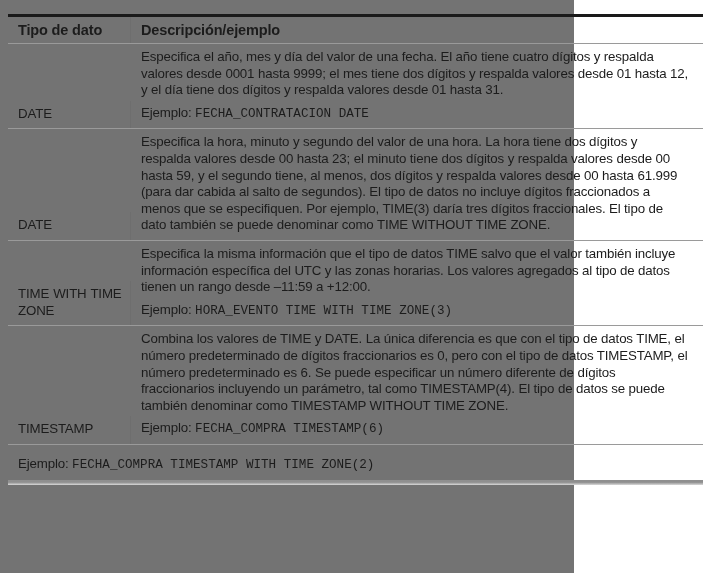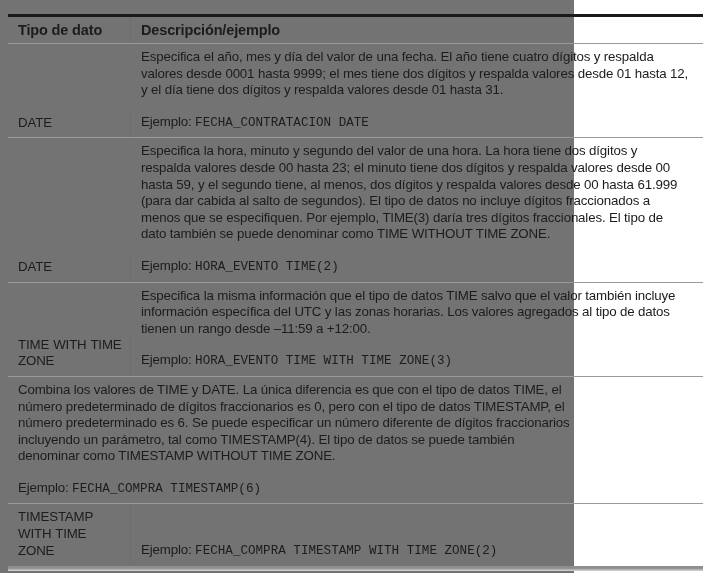--- a/index.html
+++ b/index.html
@@ -48,21 +48,21 @@
   .trow + .trow { border-top: 1px solid var(--sep-gray, #9a9a9a); }
   .td {
     font-size: 13.3px;
     line-height: 16.6px;
     letter-spacing: -0.15px;
     padding-top: 5px;
     padding-bottom: 6px;
   }
   .type-label { word-spacing: 0.5px; }
   .desc-text { max-width: 556px; }
-  .example { margin-top: 15px; }
+  .example { margin-top: 6px; }
   .example .code {
     font-family: "Liberation Mono", "DejaVu Sans Mono", monospace;
     font-size: 12.6px;
     letter-spacing: 0;
   }
   .bottom-bar {
     margin-top: 1px;
     height: 5px;
     width: 695px;
     background: linear-gradient(to bottom, var(--bar-dark, #8f8f8f) 0%, var(--bar-dark, #8f8f8f) 45%, var(--bar-light, #d9d9d9) 100%);
@@ -83,38 +83,37 @@
           <div class="col-type td type-label">DATE</div>
           <div class="col-desc td">
             <div class="desc-text">Especifica el año, mes y día del valor de una fecha. El año tiene cuatro dígitos y respalda valores desde 0001 hasta 9999; el mes tiene dos dígitos y respalda valores desde 01 hasta 12, y el día tiene dos dígitos y respalda valores desde 01 hasta 31.</div>
             <div class="example"><span>Ejemplo:</span> <span class="code">FECHA_CONTRATACION DATE</span></div>
           </div>
         </div>
         <div class="trow">
           <div class="col-type td type-label">DATE</div>
           <div class="col-desc td">
             <div class="desc-text">Especifica la hora, minuto y segundo del valor de una hora. La hora tiene dos dígitos y respalda valores desde 00 hasta 23; el minuto tiene dos dígitos y respalda valores desde 00 hasta 59, y el segundo tiene, al menos, dos dígitos y respalda valores desde 00 hasta 61.999 (para dar cabida al salto de segundos). El tipo de datos no incluye dígitos fraccionados a menos que se especifiquen. Por ejemplo, TIME(3) daría tres dígitos fraccionales. El tipo de dato también se puede denominar como TIME WITHOUT TIME ZONE.</div>
-            <div class="example"><span>Ejemplo:</span> <span class="code">HORA_EVENTO TIME(2)</span></div>
           </div>
         </div>
         <div class="trow">
           <div class="col-type td type-label">TIME WITH TIME ZONE</div>
           <div class="col-desc td">
             <div class="desc-text">Especifica la misma información que el tipo de datos TIME salvo que el valor también incluye información específica del UTC y las zonas horarias. Los valores agregados al tipo de datos tienen un rango desde –11:59 a +12:00.</div>
             <div class="example"><span>Ejemplo:</span> <span class="code">HORA_EVENTO TIME WITH TIME ZONE(3)</span></div>
           </div>
         </div>
         <div class="trow">
+          <div class="col-type td type-label">TIMESTAMP</div>
           <div class="col-desc td">
             <div class="desc-text">Combina los valores de TIME y DATE. La única diferencia es que con el tipo de datos TIME, el número predeterminado de dígitos fraccionarios es 0, pero con el tipo de datos TIMESTAMP, el número predeterminado es 6. Se puede especificar un número diferente de dígitos fraccionarios incluyendo un parámetro, tal como TIMESTAMP(4). El tipo de datos se puede también denominar como TIMESTAMP WITHOUT TIME ZONE.</div>
             <div class="example"><span>Ejemplo:</span> <span class="code">FECHA_COMPRA TIMESTAMP(6)</span></div>
           </div>
         </div>
         <div class="trow">
-          <div class="col-type td type-label">TIMESTAMP WITH TIME ZONE</div>
           <div class="col-desc td">
             <div class="example"><span>Ejemplo:</span> <span class="code">FECHA_COMPRA TIMESTAMP WITH TIME ZONE(2)</span></div>
           </div>
         </div>
       </div>
   </div>
   <div class="bottom-bar"></div>
 </div>
 
 </body></html>

